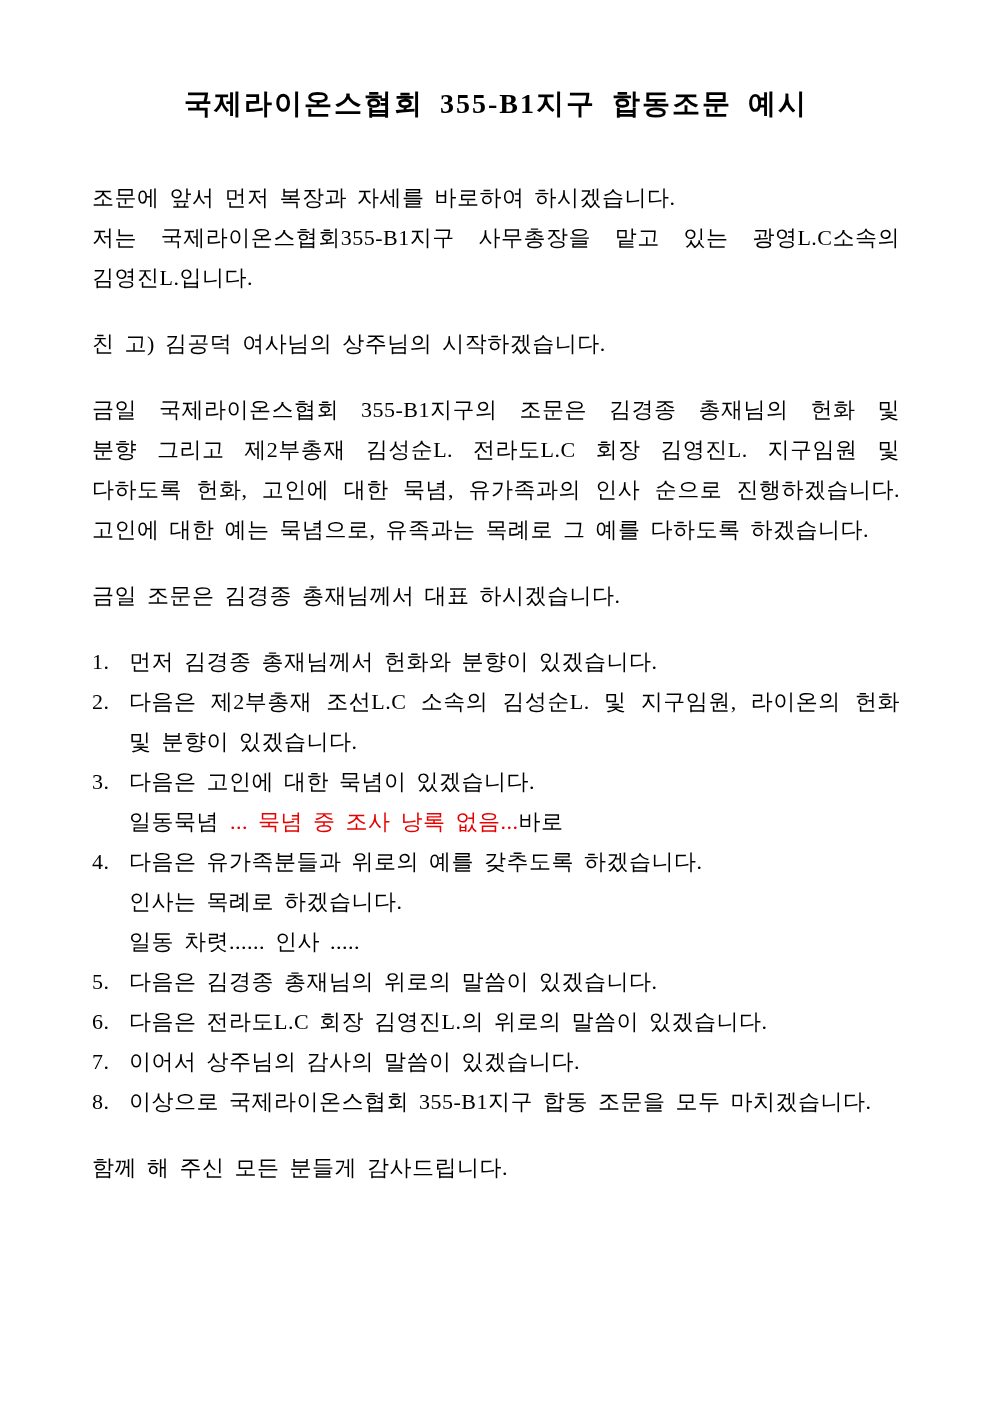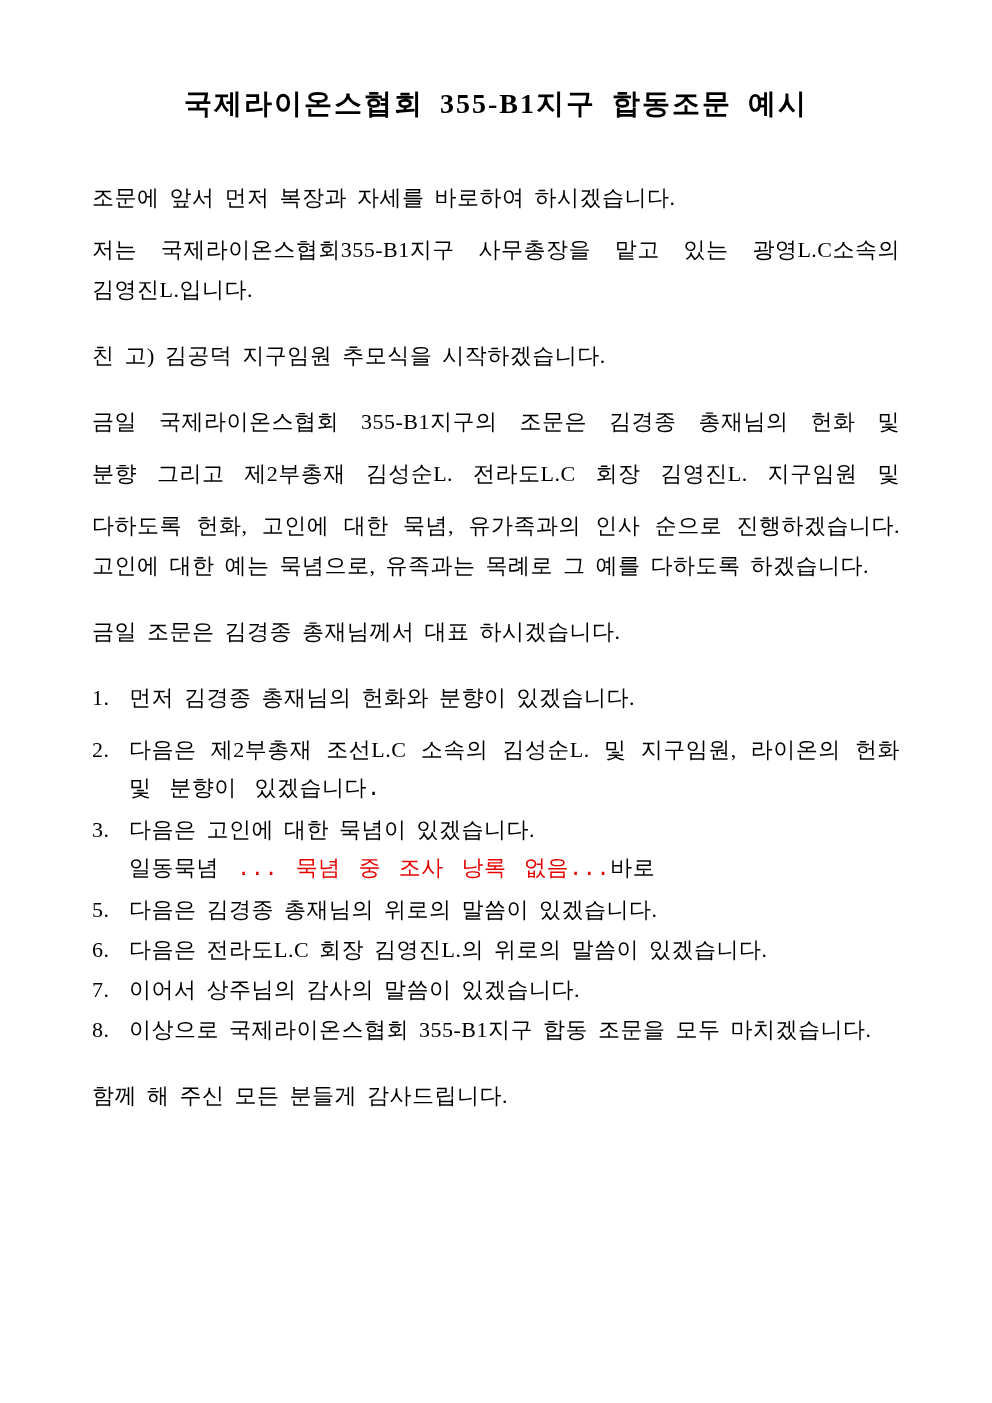--- a/index.html
+++ b/index.html
@@ -26,77 +26,81 @@
   .line {
     font-size: 22px;
     line-height: 40px;
     letter-spacing: 0.5px;
     word-spacing: 4px;
     white-space: normal;
   }
   .full {
     text-align: justify;
     text-align-last: justify;
-    margin-top: 12px;
   }
   .para { margin: 0 0 26px 0; }
   .list { margin: 0 0 26px 0; }
   .num {
     display: inline-block;
     width: 37px;
   }
-  .cont { padding-left: 37px; font-family: Liberation Mono, monospace; }
+  .cont { padding-left: 37px; }
   .red { color: #e60000; }
-  .sub-red { margin-left: 18px; }
+  .sub-red { margin-left: 11px; }
   .sub-after { }
 </style>
 </head>
 <body>
 
 <div class="doc">
 
   <h1 class="title">국제라이온스협회 355-B1지구 합동조문 예시</h1>
 
   <div class="para">
     <div class="line">조문에 앞서 먼저 복장과 자세를 바로하여 하시겠습니다.</div>
     <div class="line full">저는 국제라이온스협회355-B1지구 사무총장을 맡고 있는 광영L.C소속의</div>
     <div class="line">김영진L.입니다.</div>
   </div>
 
   <div class="para">
-    <div class="line">친 고) 김공덕 지구임원 추모식을 시작하겠습니다.</div>
+    <div class="line">친 고) 김공덕 여사님의 상주님의 시작하겠습니다.</div>
   </div>
 
   <div class="para">
     <div class="line full">금일 국제라이온스협회 355-B1지구의 조문은 김경종 총재님의 헌화 및</div>
     <div class="line full">분향 그리고 제2부총재 김성순L. 전라도L.C 회장 김영진L. 지구임원 및</div>
     <div class="line full">다하도록 헌화, 고인에 대한 묵념, 유가족과의 인사 순으로 진행하겠습니다.</div>
     <div class="line">고인에 대한 예는 묵념으로, 유족과는 목례로 그 예를 다하도록 하겠습니다.</div>
   </div>
 
   <div class="para">
     <div class="line">금일 조문은 김경종 총재님께서 대표 하시겠습니다.</div>
   </div>
 
   <div class="list">
 
     <div>
-      <div class="line"><span class="num">1.</span><span>먼저 김경종 총재님의 헌화와 분향이 있겠습니다.</span></div>
+      <div class="line"><span class="num">1.</span><span>먼저 김경종 총재님께서 헌화와 분향이 있겠습니다.</span></div>
     </div>
 
     <div>
       <div class="line full"><span class="num">2.</span><span>다음은 제2부총재 조선L.C 소속의 김성순L. 및 지구임원, 라이온의 헌화</span></div>
       <div class="line cont">및 분향이 있겠습니다.</div>
     </div>
 
     <div>
       <div class="line"><span class="num">3.</span><span>다음은 고인에 대한 묵념이 있겠습니다.</span></div>
       <div class="line cont"><span>일동묵념</span><span class="red sub-red">... 묵념 중 조사 낭록 없음...</span><span class="sub-after">바로</span></div>
     </div>
 
+    <div>
+      <div class="line"><span class="num">4.</span><span>다음은 유가족분들과 위로의 예를 갖추도록 하겠습니다.</span></div>
+      <div class="line cont">인사는 목례로 하겠습니다.</div>
+      <div class="line cont">일동 차렷...... 인사 .....</div>
+    </div>
 
     <div>
       <div class="line"><span class="num">5.</span><span>다음은 김경종 총재님의 위로의 말씀이 있겠습니다.</span></div>
     </div>
 
     <div>
       <div class="line"><span class="num">6.</span><span>다음은 전라도L.C 회장 김영진L.의 위로의 말씀이 있겠습니다.</span></div>
     </div>
 
     <div>

